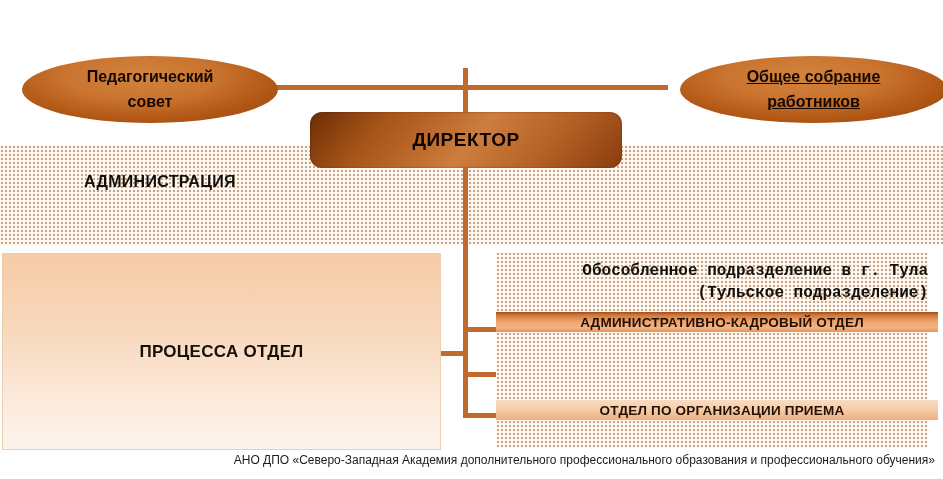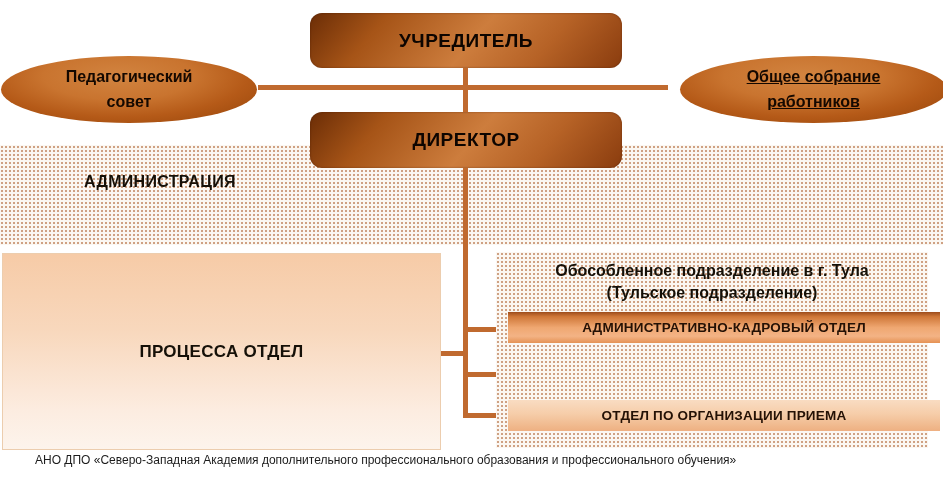--- a/index.html
+++ b/index.html
@@ -41,35 +41,35 @@
   .box-study{
     position:absolute;left:2px;top:253px;width:437px;height:195px;
     background:linear-gradient(180deg,#f6cba7 0%,#f8d8bd 40%,#fcece0 80%,#fdf4ec 100%);
     border:1px solid #eccdae;
     display:flex;align-items:center;justify-content:center;
     font-weight:700;font-size:17px;letter-spacing:.3px;color:#151008;
   }
   
   .tula{position:absolute;left:496px;top:252px;width:432px;height:196px;}
   .tula-header{
-    position:absolute;left:0;top:8px;width:100%;text-align:center;
-    font-weight:700;font-size:16px;line-height:22px;color:#151008;
+    position:absolute;left:0;top:8px;width:100%;text-align:right;
+    font-weight:700;font-size:16px;line-height:22px;color:#151008;font-family:Liberation Mono, monospace;
   }
   .dept{
-    position:absolute;left:12px;width:100%;height:31px;
+    position:absolute;left:0;width:100%;height:20px;
     display:flex;align-items:center;justify-content:center;
-    font-weight:700;font-size:13.5px;letter-spacing:.2px;color:#241105;
+    font-weight:700;font-size:13.5px;letter-spacing:.2px;color:#241105;padding-left:10px;
   }
   .dept-1{top:60px;background:linear-gradient(180deg,#9d4c1c 0%,#cf7738 15%,#efa771 50%,#f3b385 78%,#e59254 100%);}
   .dept-2{top:105px;background:linear-gradient(180deg,#e08e53 0%,#f0ac7a 25%,#f2b485 65%,#eb9f67 100%);}
   .dept-3{top:148px;background:linear-gradient(180deg,#f9dcc2 0%,#f6cda9 45%,#f0b88c 85%,#eeb082 100%);}
   
   .footer{
     position:absolute;right:8px;top:453px;width:900px;
-    font-size:12px;color:#1c1c1c;
+    text-align:right;font-size:12px;color:#1c1c1c;
   }
   .wrap-170{max-width:170px;}
   .wrap-185{max-width:185px;}
 </style>
 </head>
 <body>
 
 <div class="stage">
 
   <div class="band-admin dotted">
@@ -77,25 +77,22 @@
   </div>
 
   <div class="line" style="left:258px;top:85px;width:410px;height:5px;"></div>
   <div class="line" style="left:463px;top:68px;width:5px;height:44px;"></div>
   <div class="line" style="left:463px;top:168px;width:5px;height:250px;"></div>
   <div class="line" style="left:439px;top:351px;width:24px;height:5px;"></div>
   <div class="line" style="left:468px;top:327px;width:28px;height:5px;"></div>
   <div class="line" style="left:468px;top:372px;width:28px;height:5px;"></div>
   <div class="line" style="left:468px;top:413px;width:28px;height:5px;"></div>
 
-  <div class="node-box" style="left:310px;top:13px;width:312px;height:55px;">
-    <span>УЧРЕДИТЕЛЬ</span>
-  </div>
 
-  <div class="node-ellipse" style="left:1px;top:56px;width:256px;height:67px;">
+  <div class="node-ellipse" style="left:22px;top:56px;width:256px;height:67px;">
     <span class="wrap-170">Педагогический совет</span>
   </div>
 
   <div class="node-ellipse" style="left:680px;top:56px;width:267px;height:67px;text-decoration:underline;">
     <span class="wrap-185">Общее собрание работников</span>
   </div>
 
   <div class="node-box" style="left:310px;top:112px;width:312px;height:56px;text-align:center;">
     <span>ДИРЕКТОР</span>
   </div>

